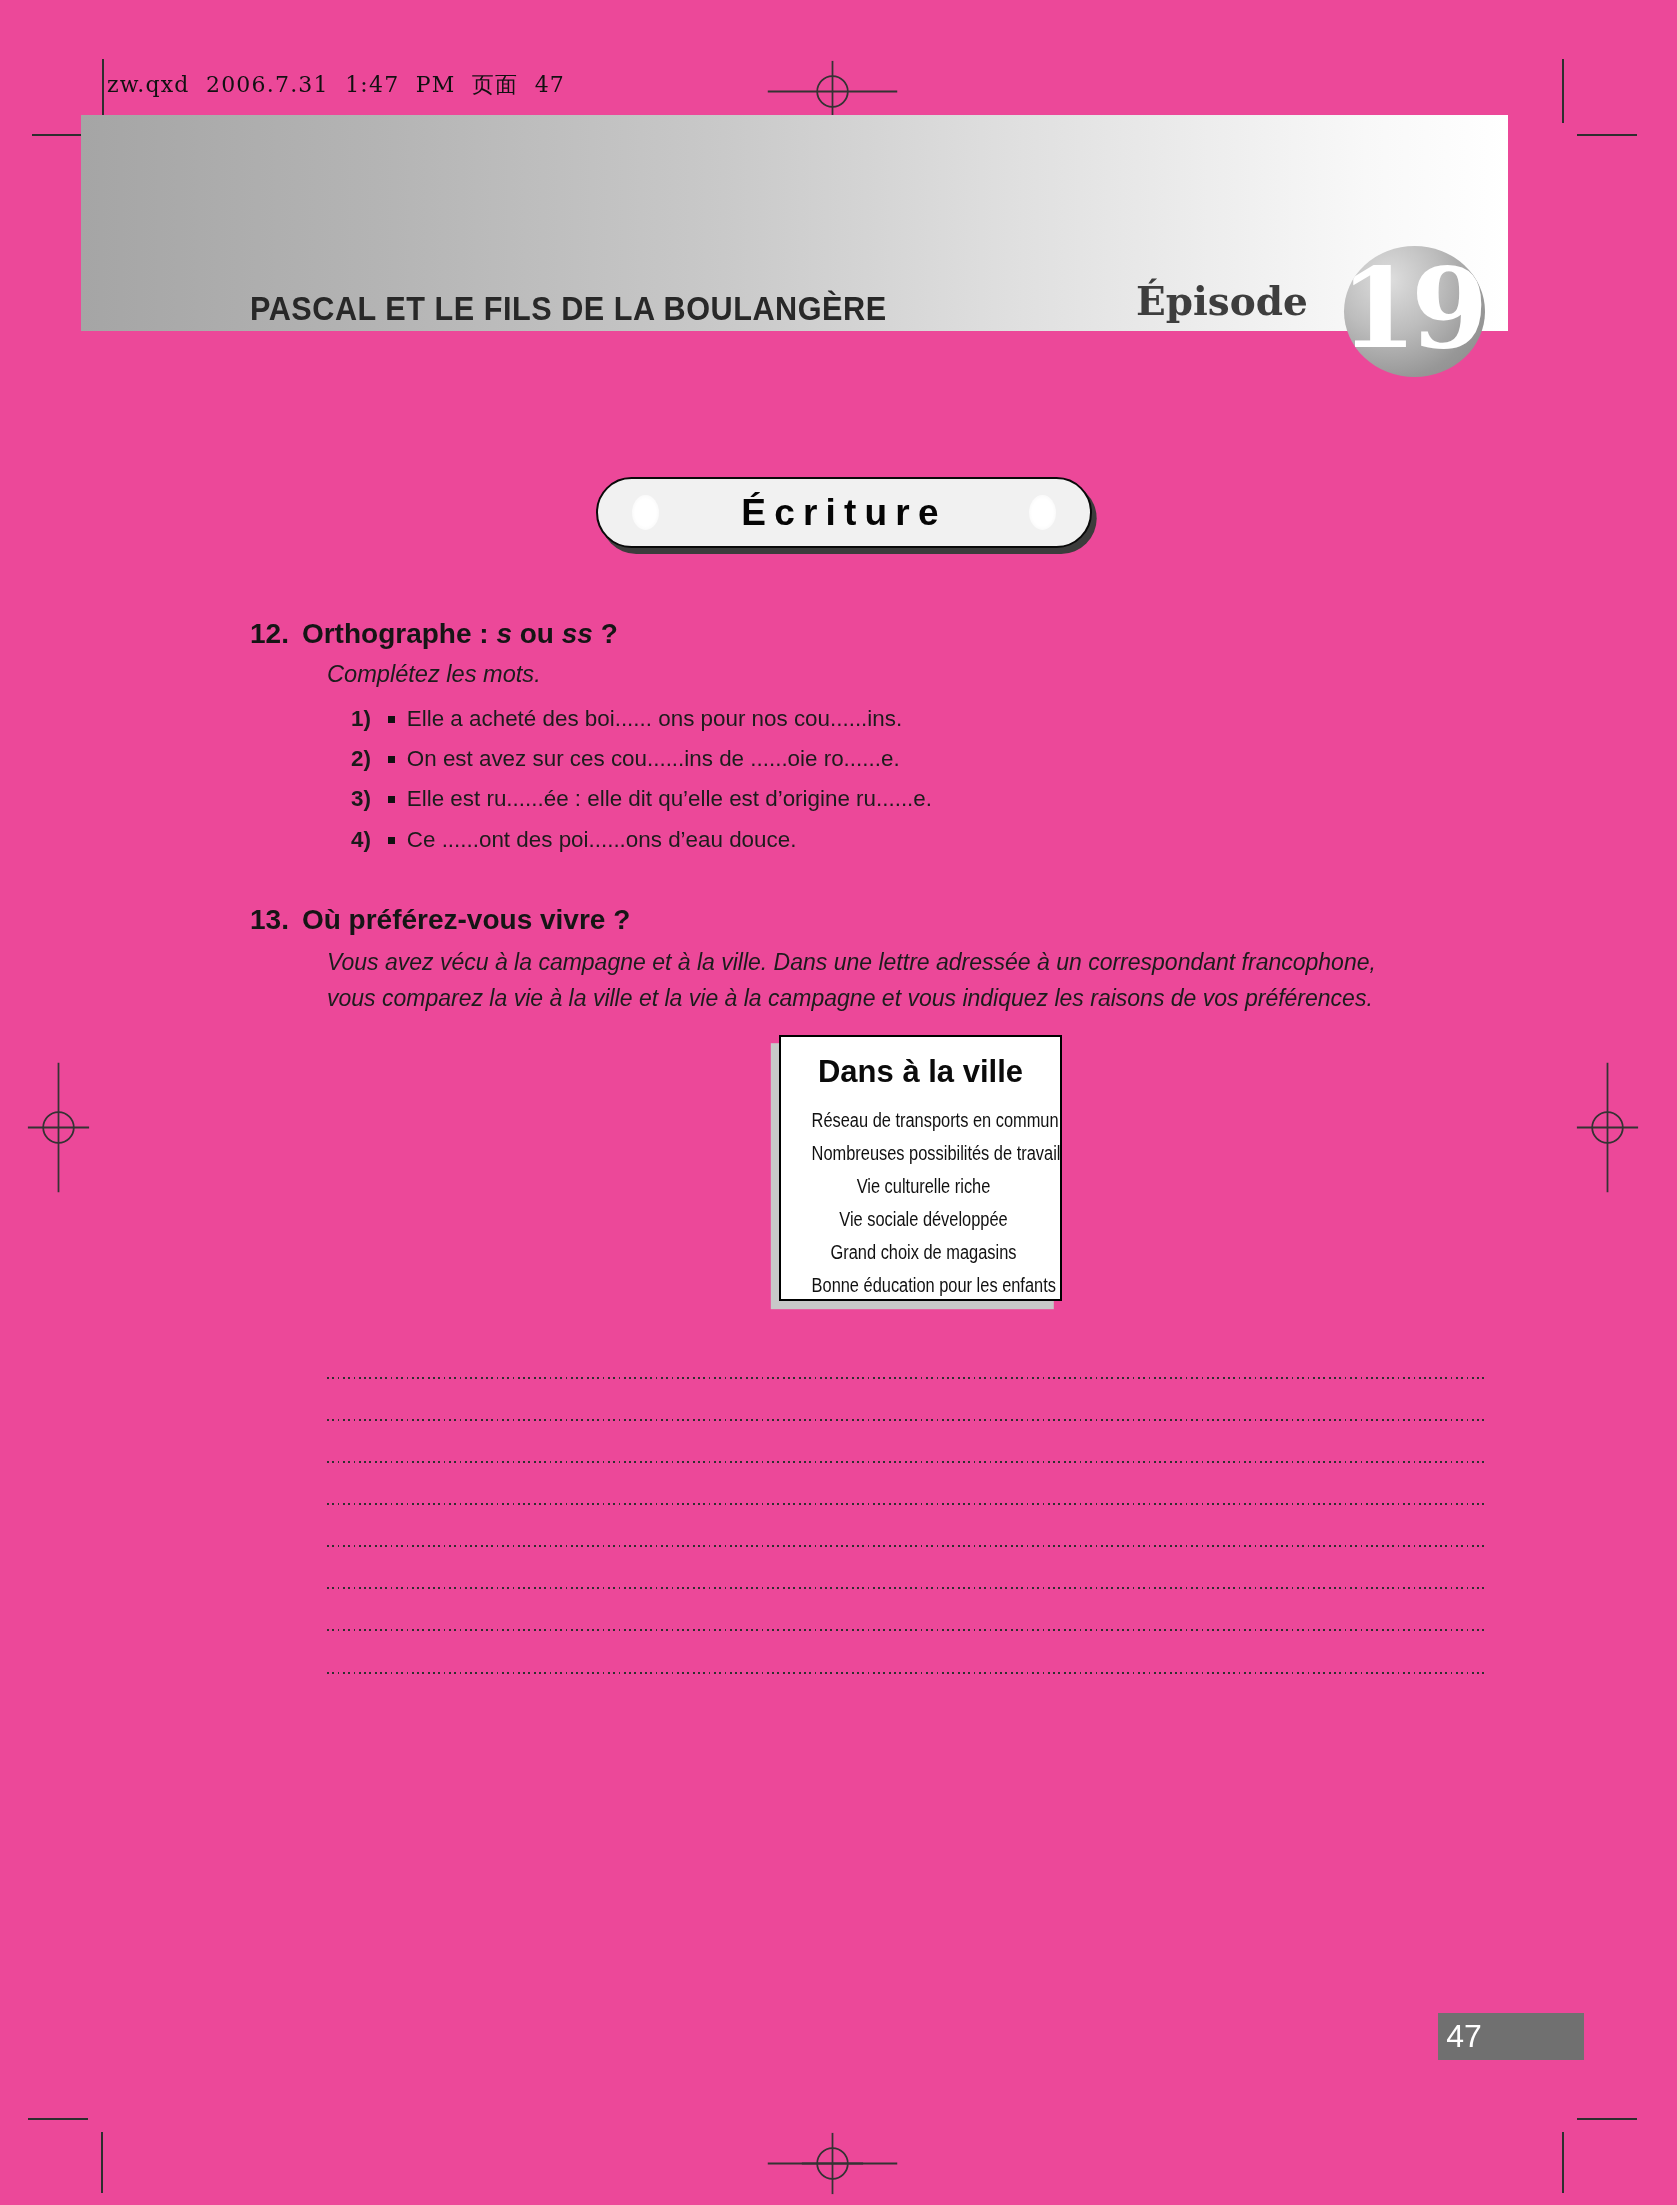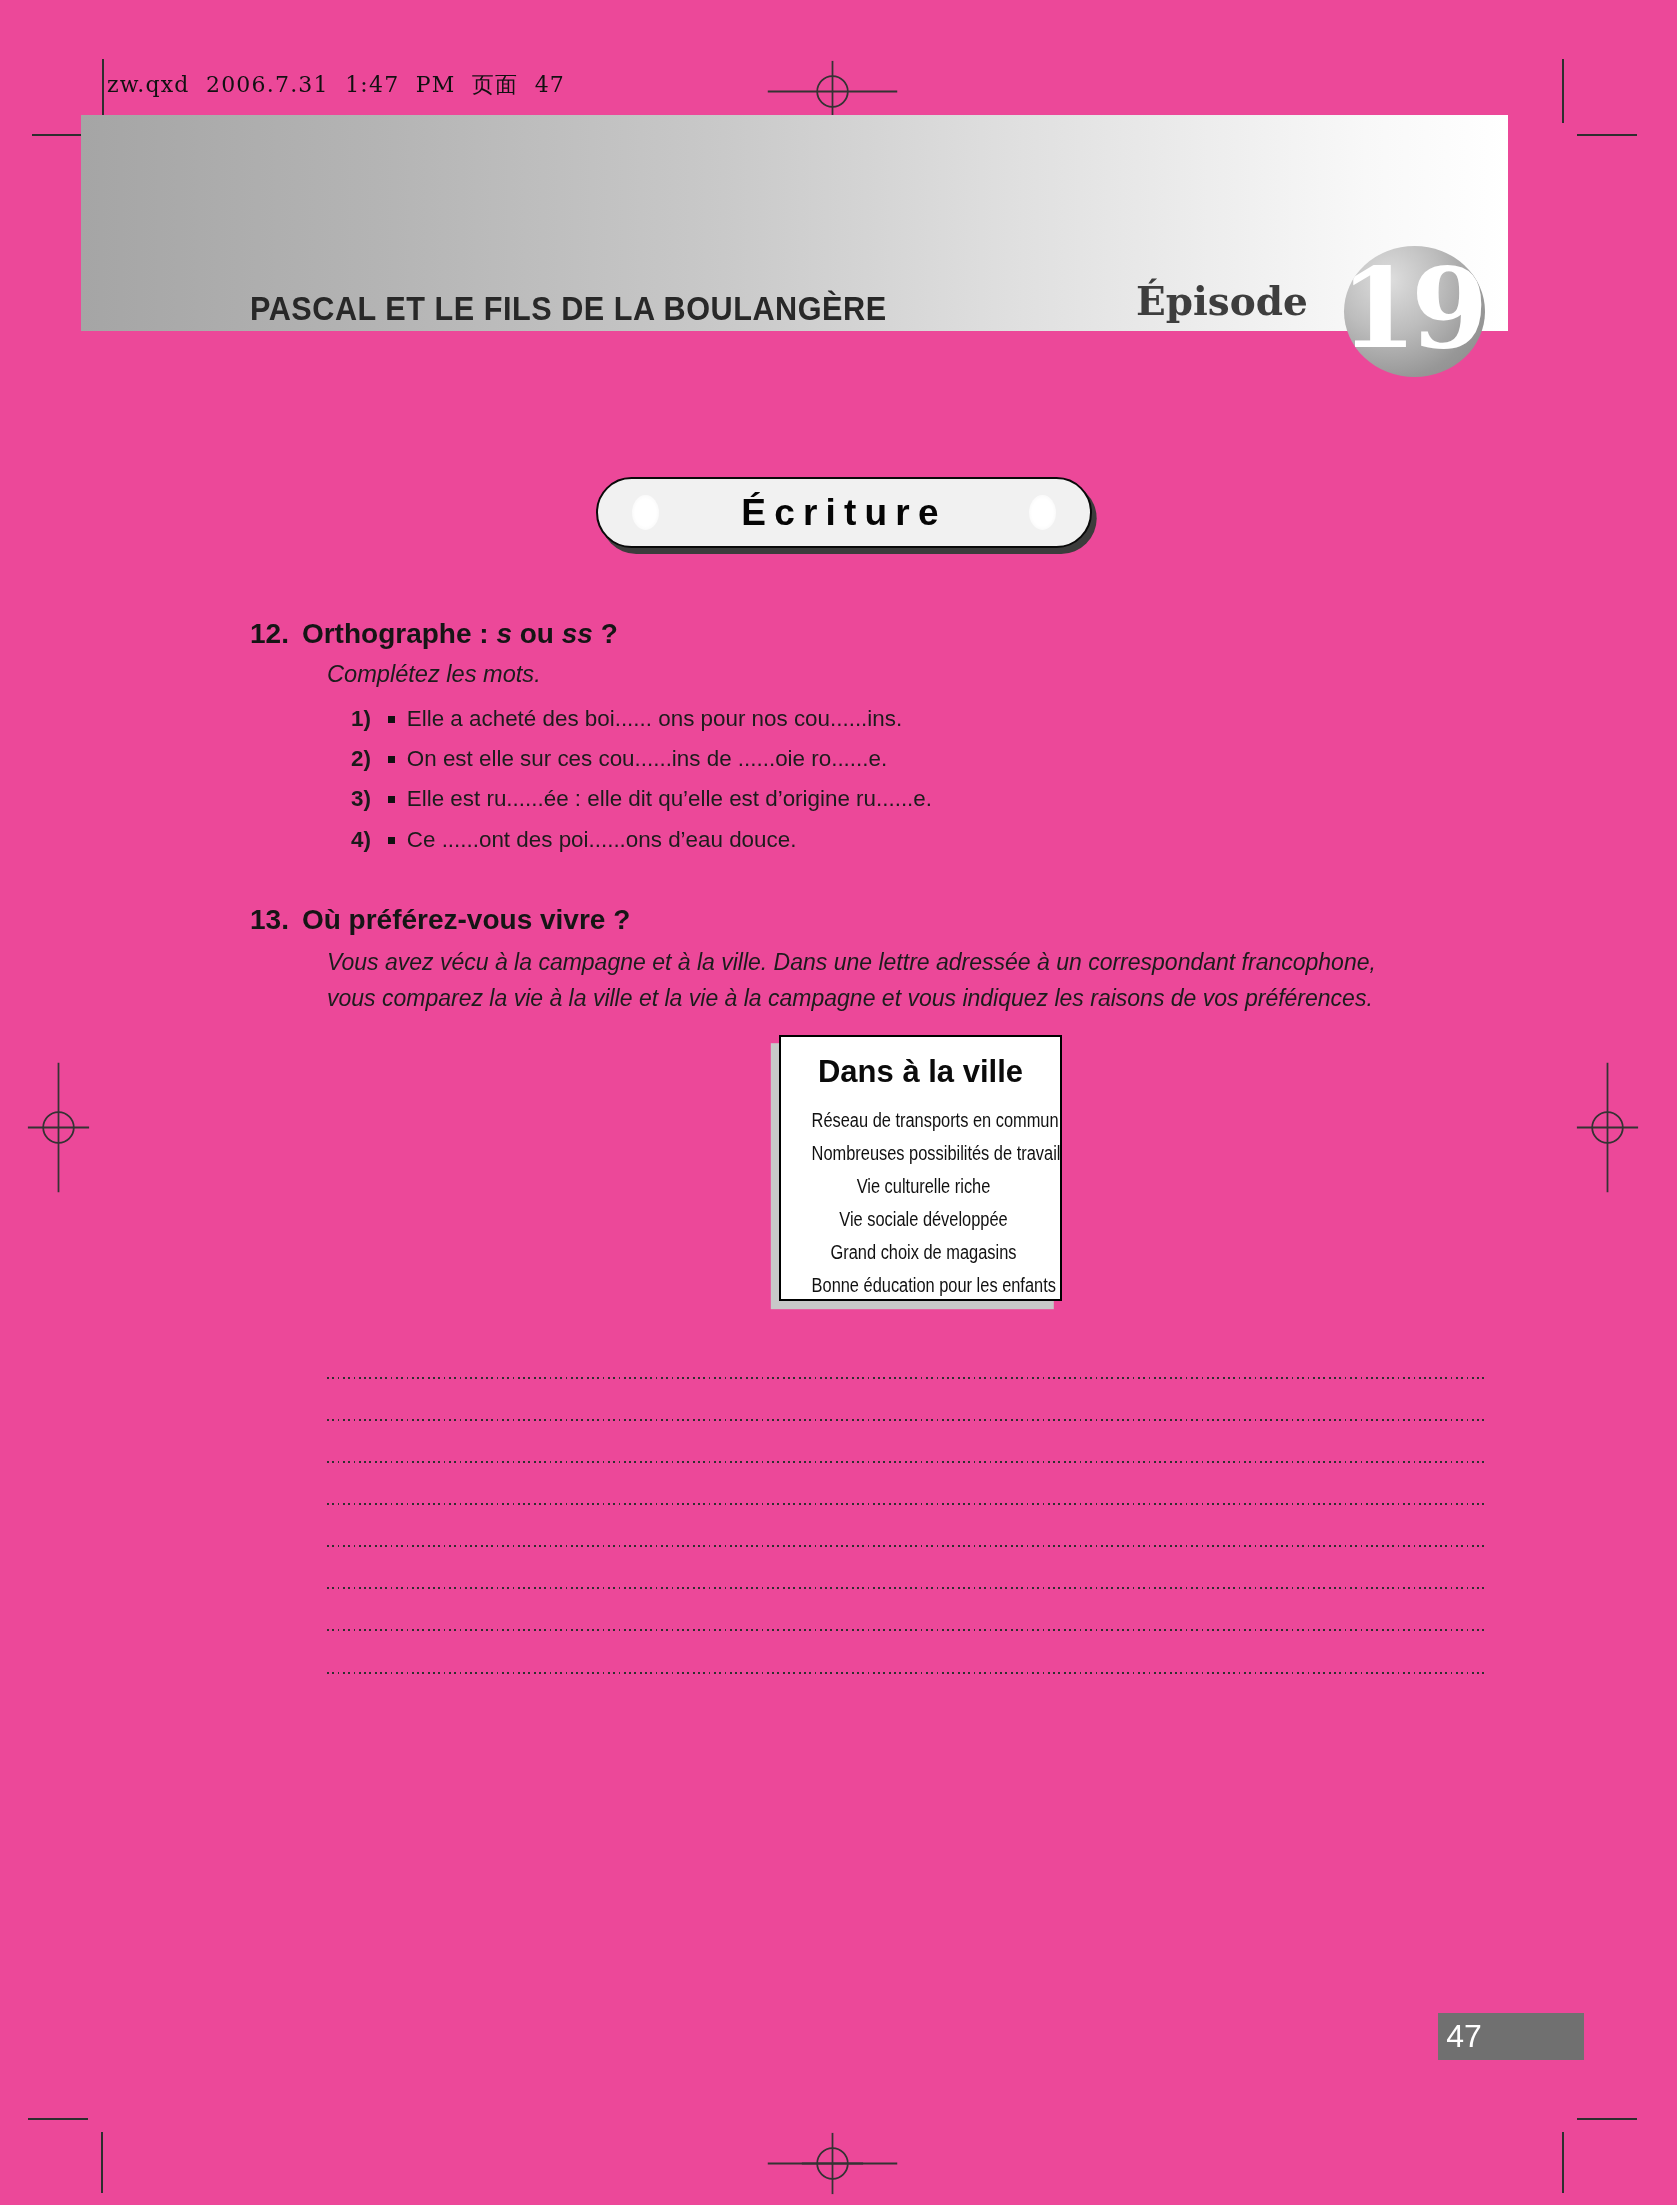--- a/index.html
+++ b/index.html
@@ -136,21 +136,21 @@
   <div class="instruction">Complétez les mots.</div>
 
   <div class="ex-item" style="top:706px;">
     <span class="ex-num">1)</span>
     <span class="ex-bullet"></span>
     <span class="ex-text">Elle a acheté des boi...... ons pour nos cou......ins.</span>
   </div>
   <div class="ex-item" style="top:746px;">
     <span class="ex-num">2)</span>
     <span class="ex-bullet"></span>
-    <span class="ex-text">On est elle sur ces cou......ins de ......oie ro......e.</span>
+    <span class="ex-text">On est avez sur ces cou......ins de ......oie ro......e.</span>
   </div>
   <div class="ex-item" style="top:786px;">
     <span class="ex-num">3)</span>
     <span class="ex-bullet"></span>
     <span class="ex-text">Elle est ru......ée : elle dit qu’elle est d’origine ru......e.</span>
   </div>
   <div class="ex-item" style="top:827px;">
     <span class="ex-num">4)</span>
     <span class="ex-bullet"></span>
     <span class="ex-text">Ce ......ont des poi......ons d’eau douce.</span>

